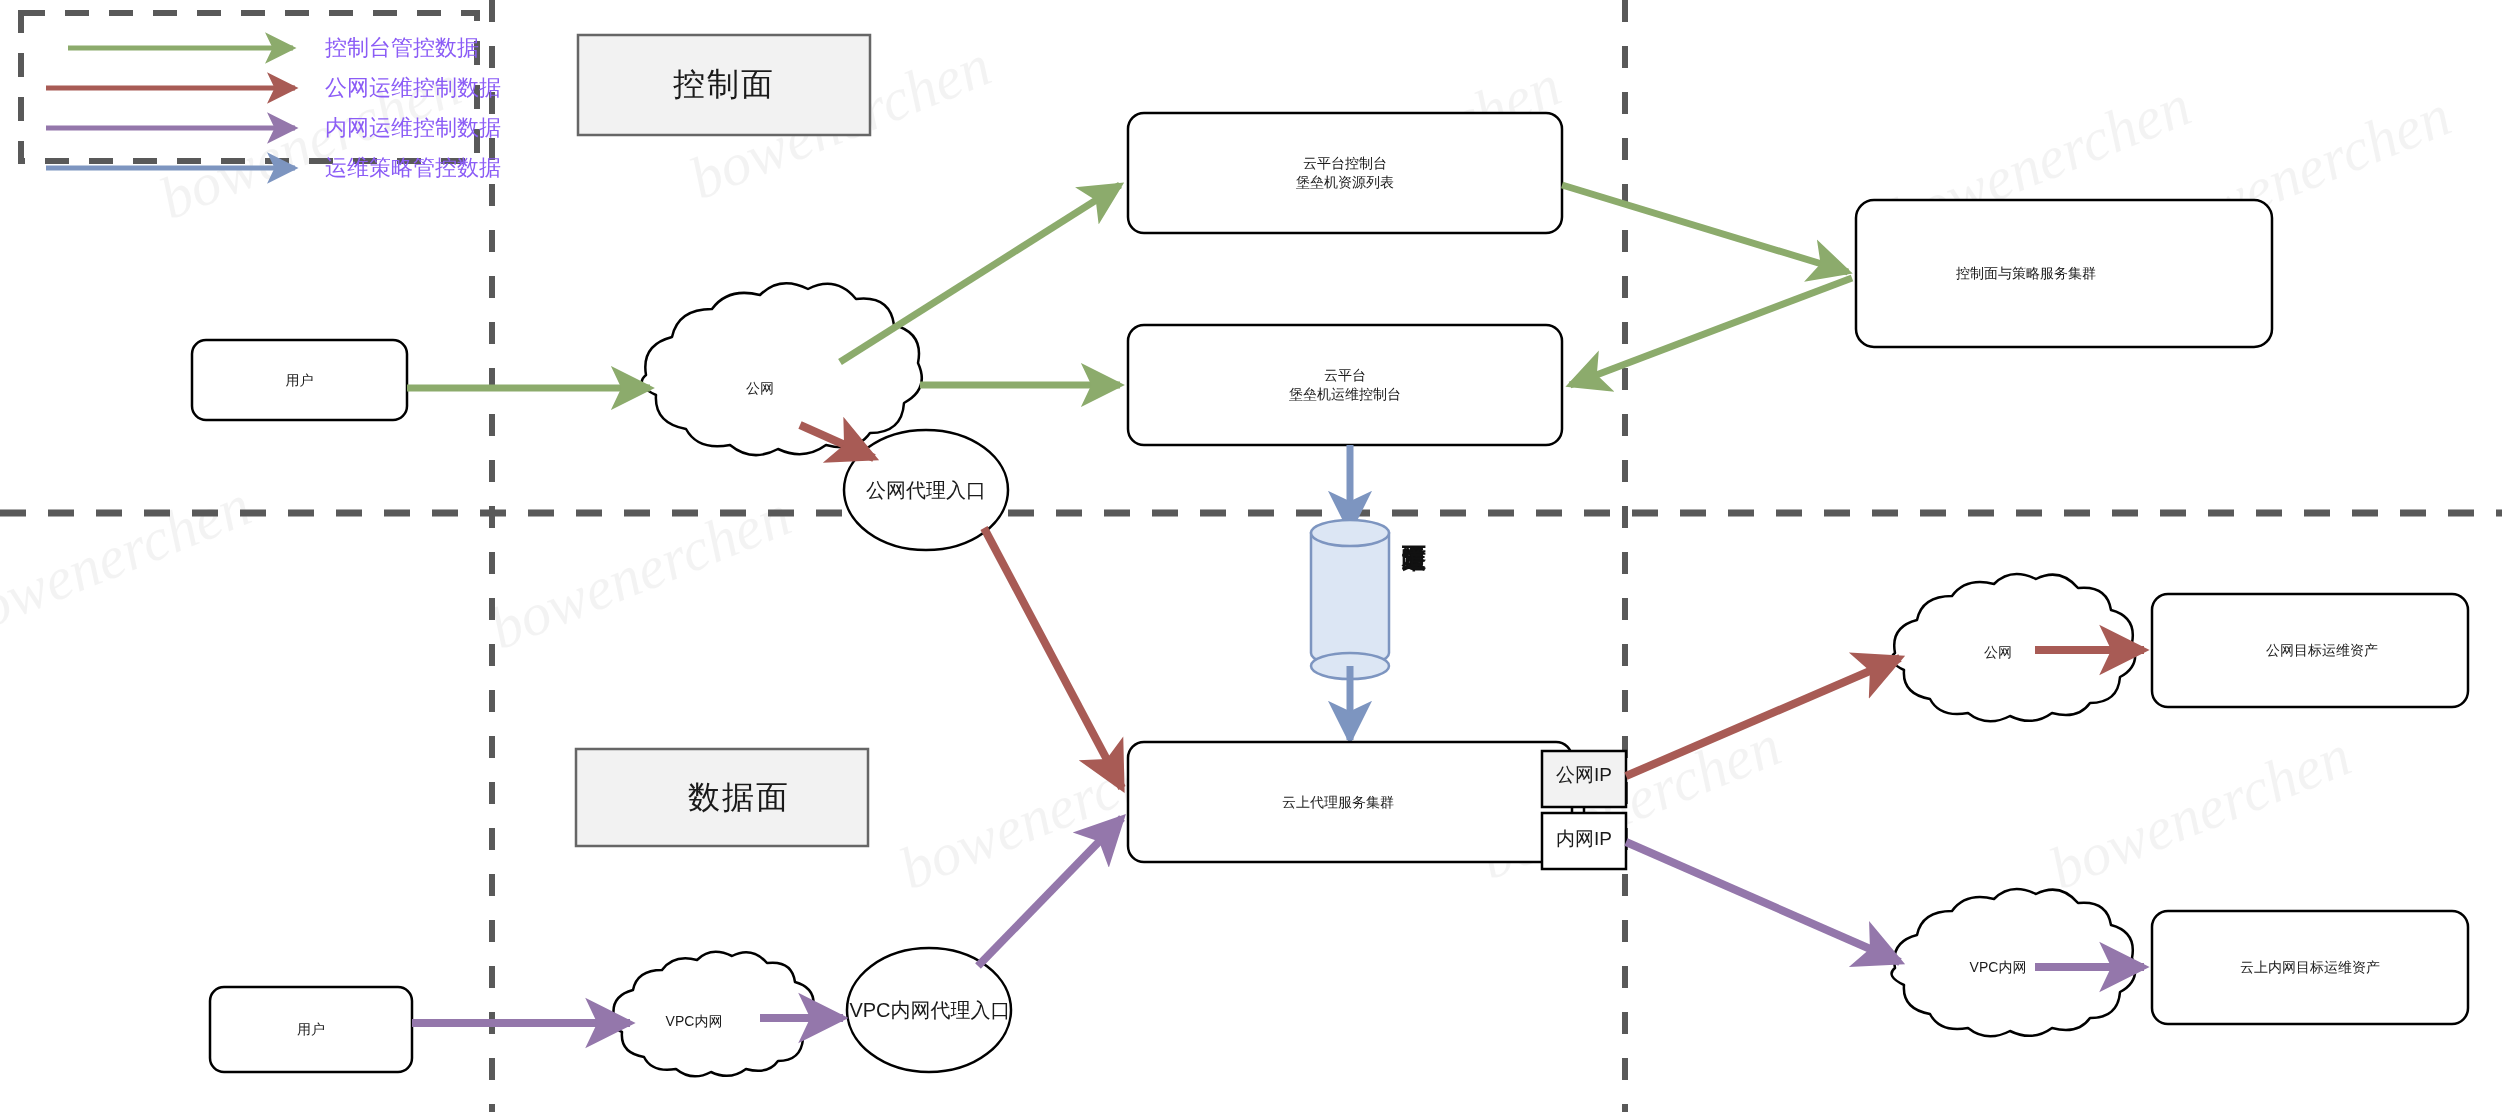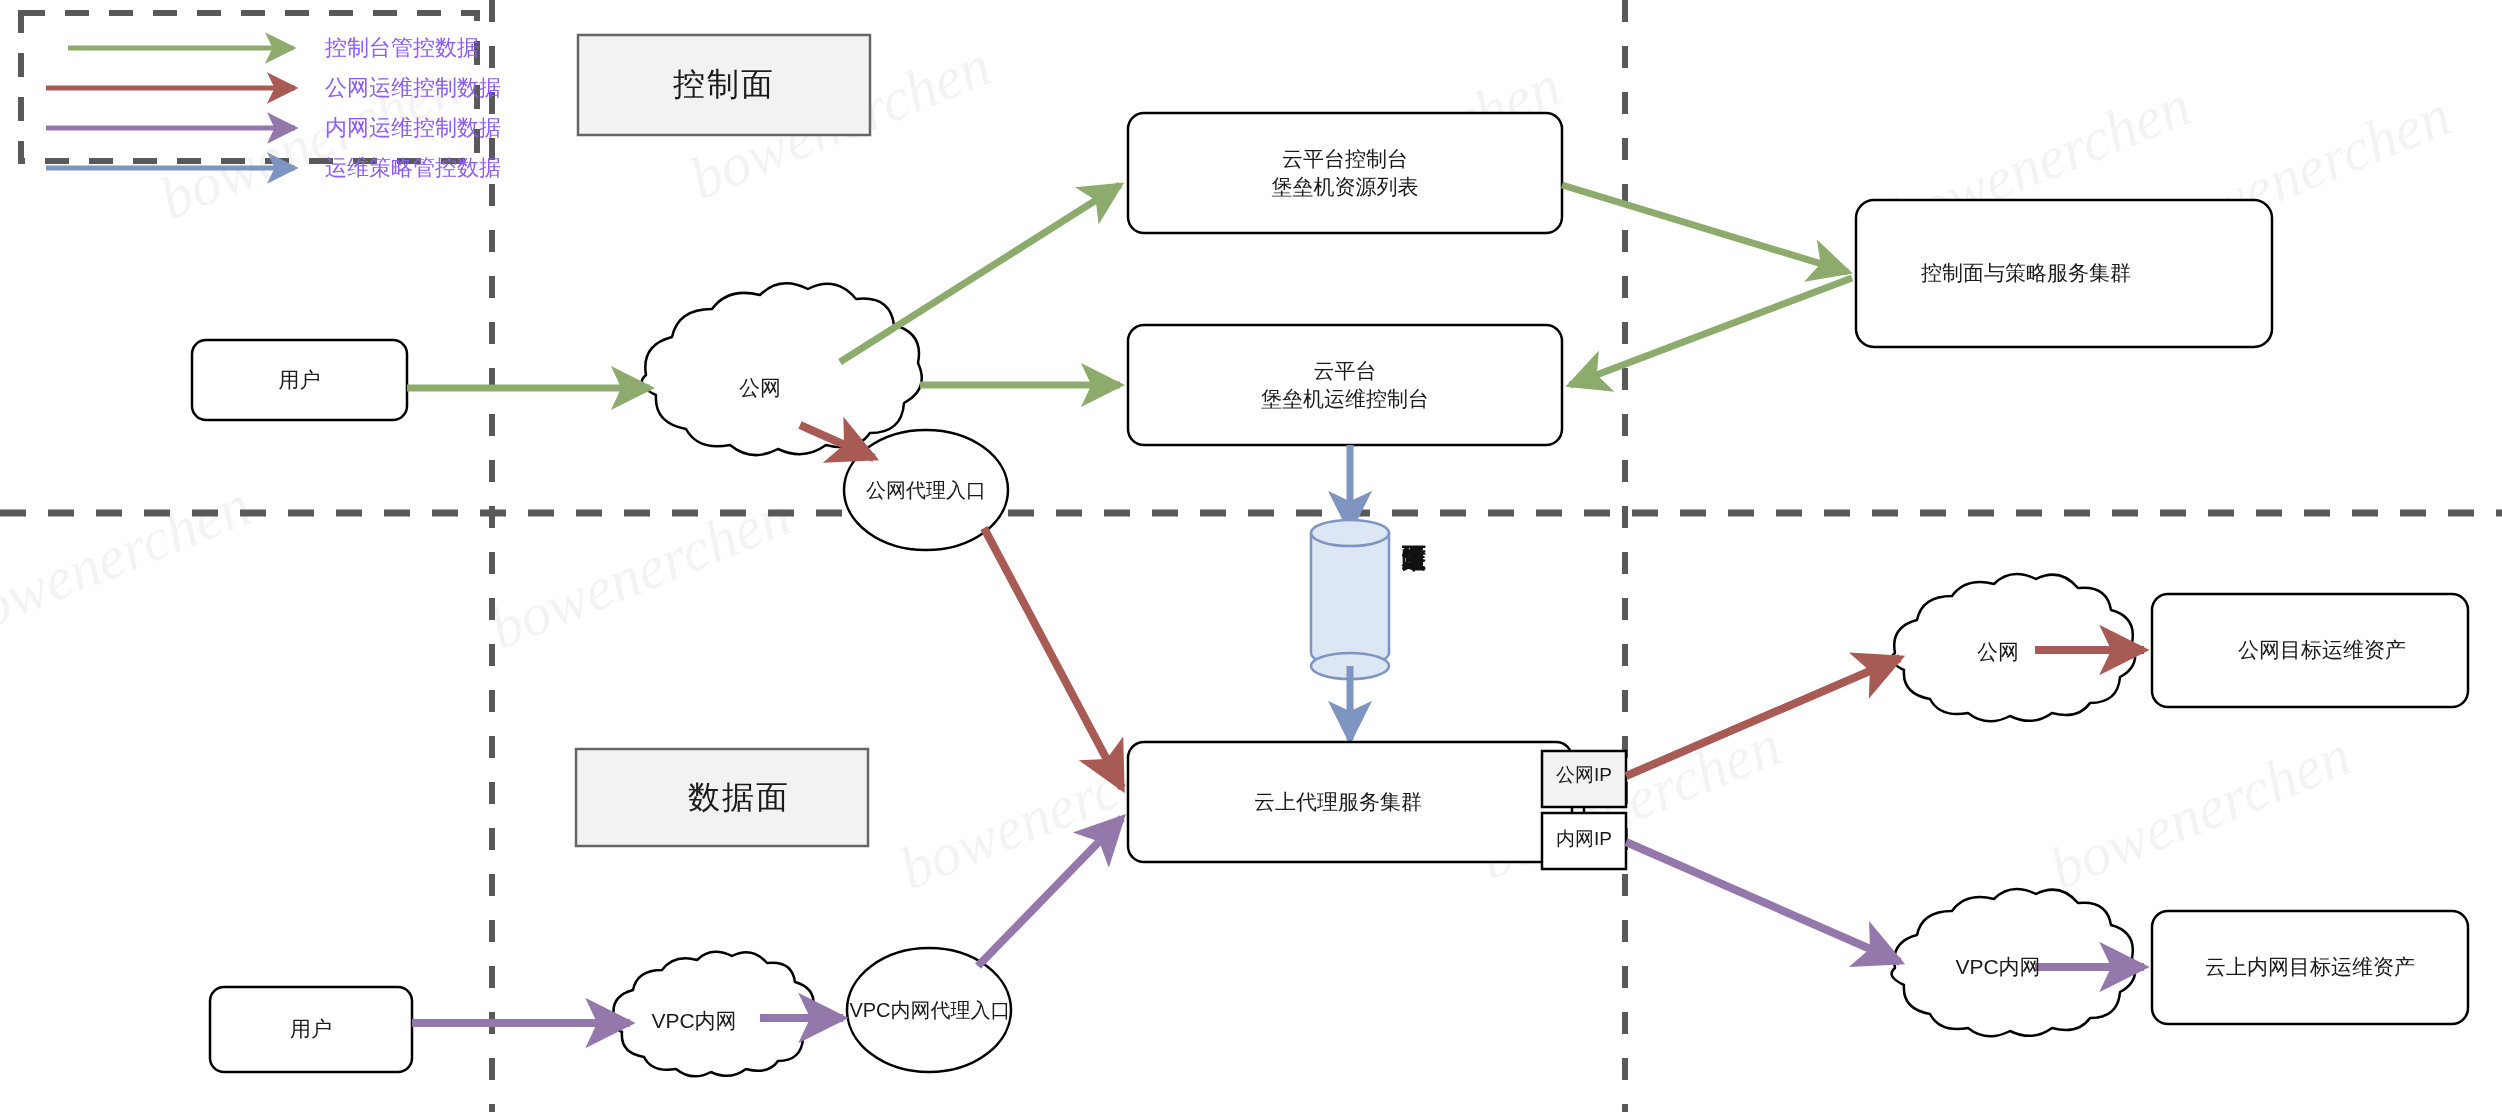--- a/index.html
+++ b/index.html
@@ -2,21 +2,21 @@
 <html><head>
 <meta charset="utf-8">
 <style>
   html,body{margin:0;padding:0;background:#ffffff;}
   body{font-family:"Liberation Sans","DejaVu Sans",sans-serif;}
   #stage{position:relative;width:2502px;height:1112px;background:#fff;overflow:hidden;}
   #svgroot{position:absolute;left:0;top:0;width:2502px;height:1112px;}
   .nodetext{
     position:absolute;display:flex;align-items:center;justify-content:center;
     text-align:center;color:#1a1a1a;line-height:1.35;pointer-events:none;
-    white-space:pre-line;font-size:21px;
+    white-space:pre-line;font-size:14px;
   }
   .legendtext{
     position:absolute;display:flex;align-items:center;justify-content:flex-start;
     color:#8b5cf6;font-size:22px;white-space:nowrap;
   }
   .planelabel{
     position:absolute;display:flex;align-items:center;justify-content:center;
     color:#1a1a1a;font-size:32px;letter-spacing:2px;
   }
   .vlabel{

